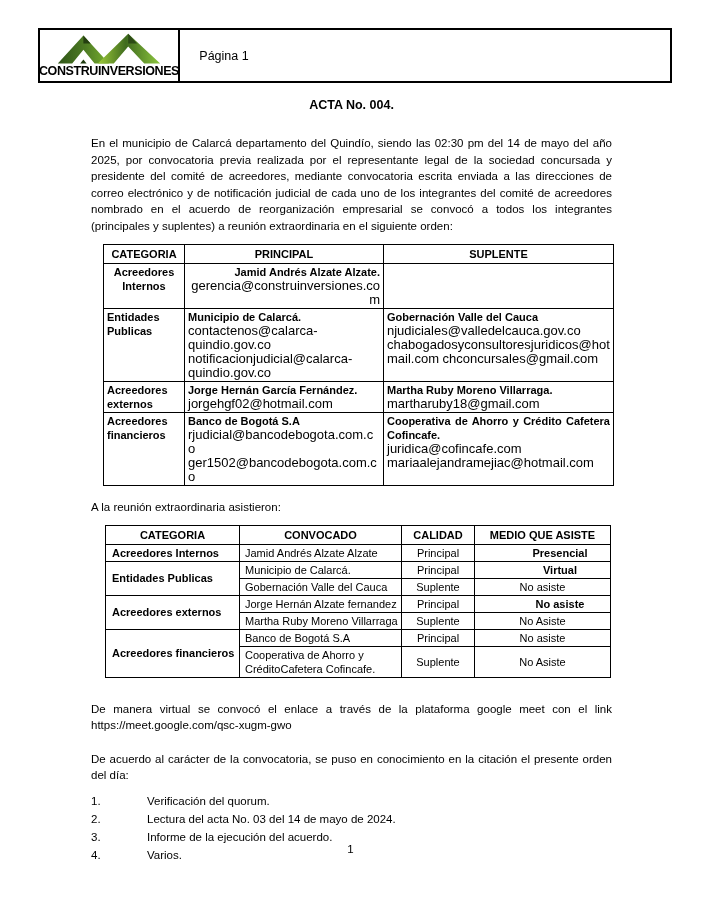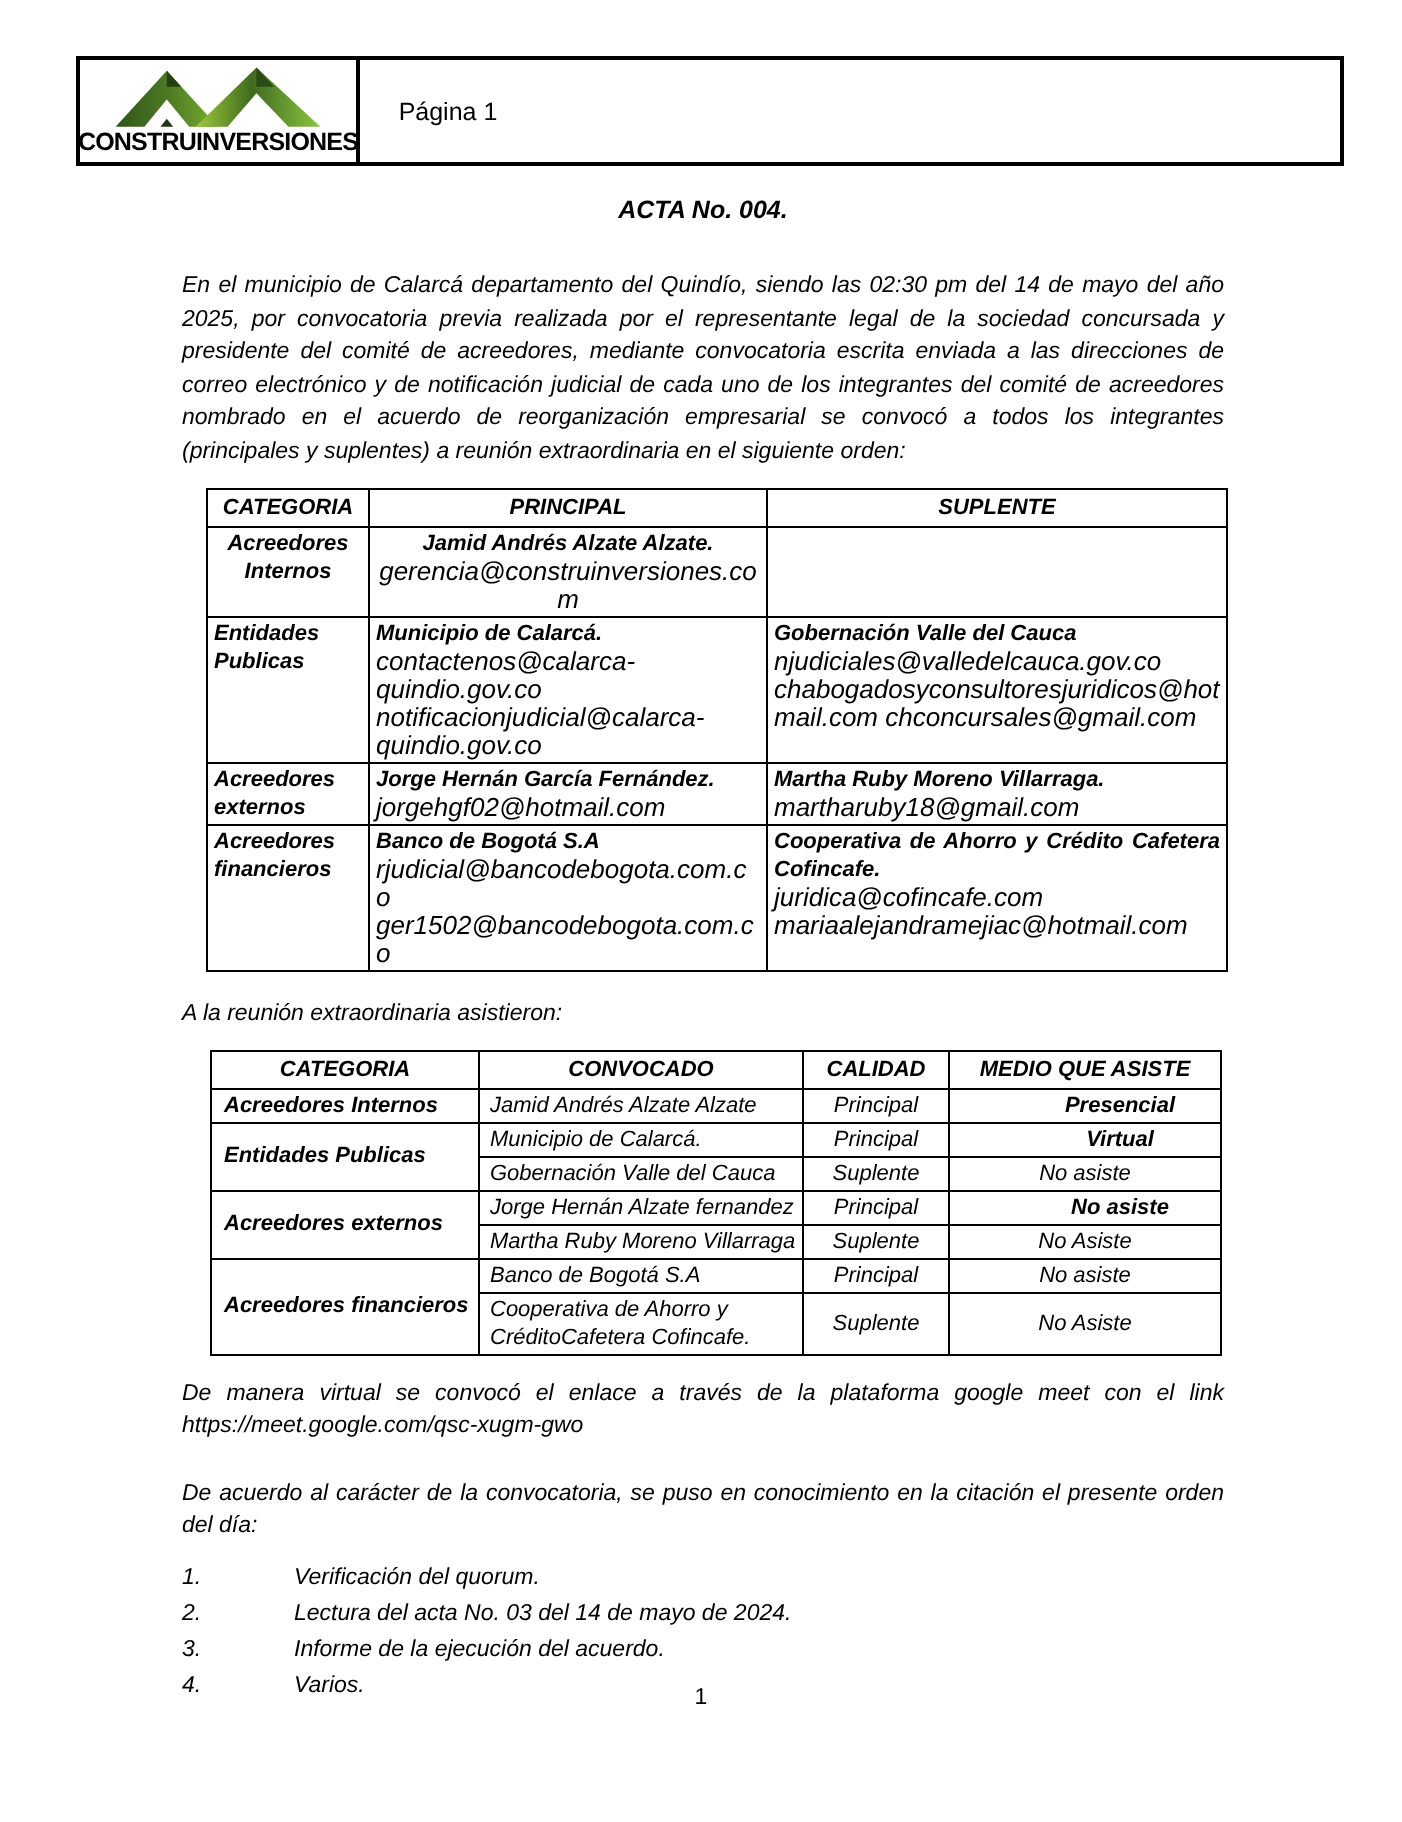--- a/index.html
+++ b/index.html
@@ -23,36 +23,36 @@
     flex:1;border-right:2px solid #000;box-sizing:border-box;
     display:flex;flex-direction:column;align-items:center;justify-content:center;
     padding:6px 4px 0 4px;
   }
   .doc-title{font-weight:bold;font-size:16px;letter-spacing:0.2px;white-space:nowrap;}
   .title-rule{width:100%;height:3px;background:#000;margin-top:4px;}
   .hdr-page{
     width:88px;display:flex;align-items:center;justify-content:center;font-size:12.5px;
   }
   
-  .content{position:absolute;left:0;top:83px;width:701px;padding:0 89px 0 91px;box-sizing:border-box;font-style:italic;}
+  .content{position:absolute;left:0;top:83px;width:701px;padding:0 89px 0 91px;box-sizing:border-box;}
   .acta-title{margin-top:15px;text-align:center;font-weight:bold;font-size:12.5px;}
   .para{margin:23px 0 0 0;font-size:11.5px;line-height:16.5px;text-align:justify;}
   .para-sm{margin:13px 0 0 0;font-size:11.5px;line-height:16.5px;}
   
   table{border-collapse:collapse;table-layout:fixed;}
   .t1{margin:10px 0 0 12px;width:510px;}
   .t2{margin:9px 0 0 14px;width:505px;}
   td,th{border:1.4px solid #000;padding:1px 3px;font-size:11px;line-height:14px;vertical-align:top;box-sizing:border-box;}
   th{font-weight:bold;text-align:center;padding:2px 2px;}
   .t1 .cat{font-weight:bold;}
   .t1 .cat-center{text-align:center;}
   .nm{font-weight:bold;font-size:11px;line-height:14px;}
   .nm-justify{text-align:justify;}
   .em{font-size:13px;line-height:14px;overflow-wrap:break-word;}
-  .center{text-align:center;}
+  .center{text-align:right;}
   .t2 td{vertical-align:middle;}
   .t2 .cat2{font-weight:bold;padding-left:6px;}
   .t2 .conv{padding-left:5px;}
   .t2 .mid{text-align:center;}
   .bold{font-weight:bold;padding-left:38px;}
   
   .agenda{margin:8px 0 0 0;}
   .agenda-item{display:flex;font-size:11.5px;line-height:18px;}
   .agenda-num{width:56px;flex:none;}
   
@@ -206,21 +206,21 @@
         <td class="mid">No asiste</td>
       </tr>
       <tr>
         <td class="conv">Cooperativa de Ahorro y CréditoCafetera Cofincafe.</td>
         <td class="mid">Suplente</td>
         <td class="mid">No Asiste</td>
       </tr>
     </tbody>
       </table>
 
-    <p class="para" style="margin-top:11px">De manera virtual se convocó el enlace a través de la plataforma google meet con el link https://meet.google.com/qsc-xugm-gwo</p>
+    <p class="para" style="margin-top:23px">De manera virtual se convocó el enlace a través de la plataforma google meet con el link https://meet.google.com/qsc-xugm-gwo</p>
 
     <p class="para" style="margin-top:17px">De acuerdo al carácter de la convocatoria, se puso en conocimiento en la citación el presente orden del día:</p>
 
     <div class="agenda">
       <div class="agenda-item">
         <span class="agenda-num">1.</span>
         <span>Verificación del quorum.</span>
       </div>
       <div class="agenda-item">
         <span class="agenda-num">2.</span>

